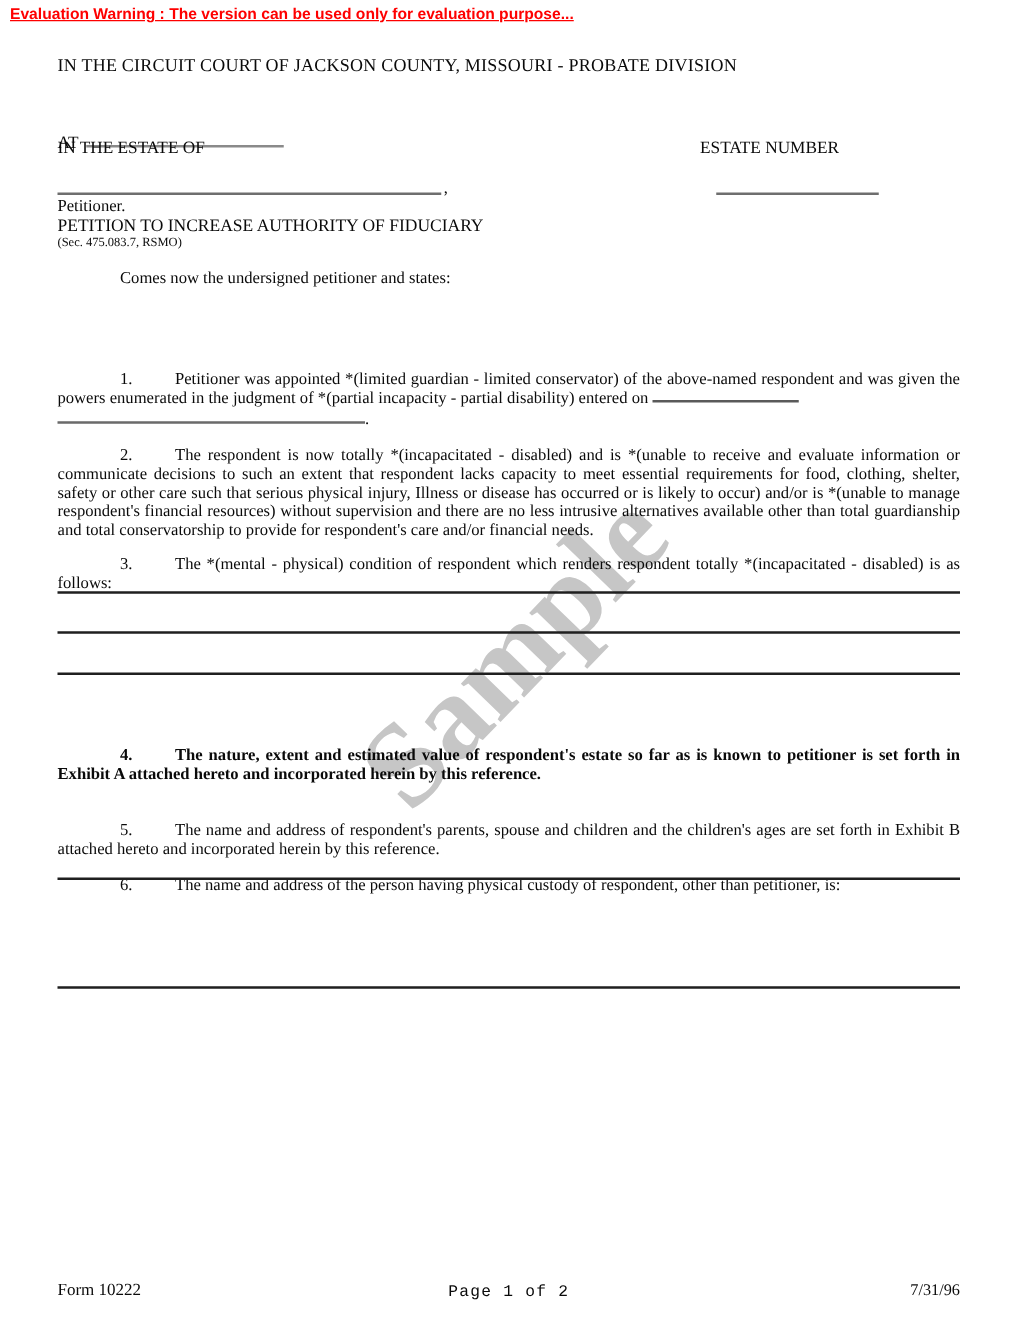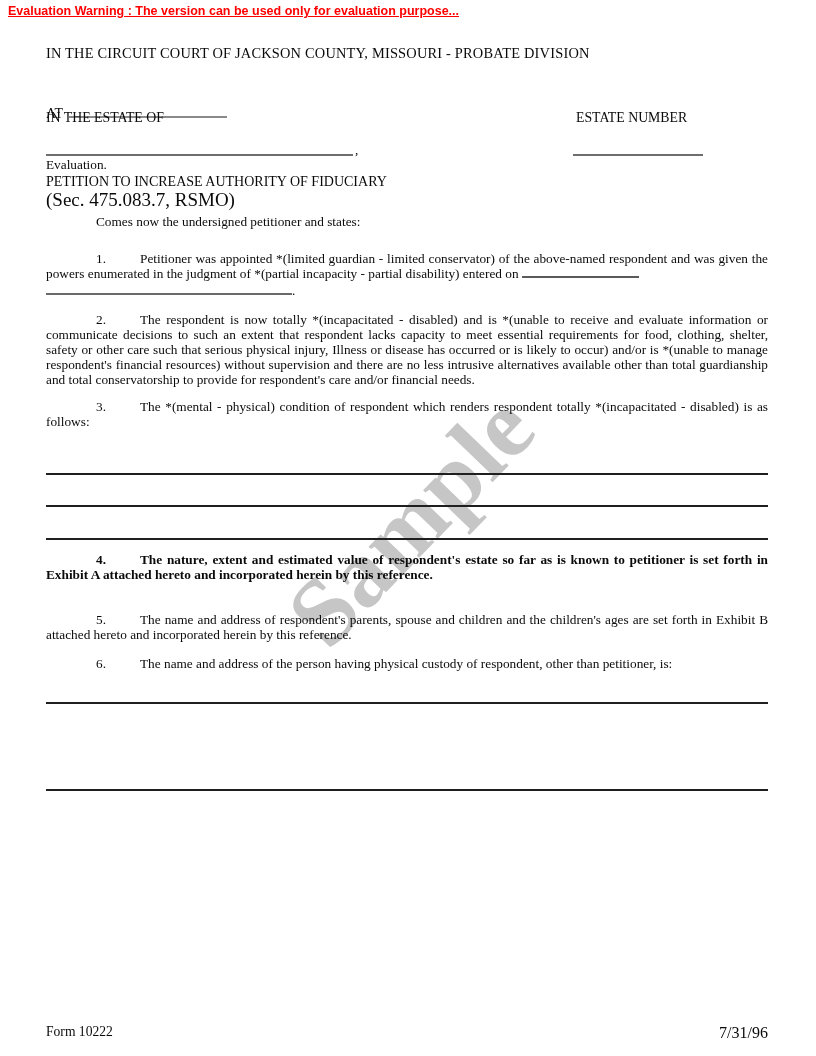--- a/index.html
+++ b/index.html
@@ -18,30 +18,30 @@
   .center { text-align:left; }
   .warning {
     position:absolute; top:4px; left:8px;
     font-family:"Liberation Sans", sans-serif;
     font-size:12.5px; font-weight:bold; color:#fe0000;text-decoration:underline;
   }
   .court-title { top:45px; font-size:14.4px; letter-spacing:0.2px; }
   .at-row { top:78px; font-size:13.8px;margin-top:28px; }
   .at-row .fill { border-bottom:2px solid #8a8a8a; width:158px; margin-left:6px; }
   .estate-row { top:110px; font-size:13.8px; }
-  .estate-number-label { position:absolute; left:530px; top:0;text-align:right; }
+  .estate-number-label { position:absolute; left:514px; top:0;text-align:right; }
   .hline { position:absolute; border-top:2px solid #6e6e6e; height:0; }
   .resp-line { top:154px; left:46px; width:307px; }
   .resp-comma { position:absolute; left:355px; top:142px; }
   .estno-line { top:154px; left:573px; width:130px; }
   .respondent { top:157px; }
   .petition-title { top:174px; font-size:14px; }
-  .statute { top:189px; font-size:19px; }
+  .statute { top:189px; font-size:10px; }
   .opening { top:214px; text-indent:50px; }
-  .para { text-align:justify; line-height:15px; }
+  .para { text-align:justify; line-height:15px;margin-top:44px; }
   .pnum { margin-left:50px; }
   .numgap { display:inline-block; width:34px; }
   .fill { display:inline-block; height:12px; border-bottom:2px solid #5a5a5a; vertical-align:baseline; }
   .p1 { top:251px; }
   .p1 .fill { width:117px; }
   .p1cont { top:283px; }
   .p1cont .fill { width:246px; border-color:#6a6a6a; }
   .p2 { top:312px; }
   .p3 { top:399px; }
   .rule { position:absolute; left:46px; width:722px; border-top:2px solid #1f1f1f; height:0; }
@@ -59,21 +59,21 @@
     font-size:96px; font-weight:bold; color:#c6c6c6;
     z-index:0; pointer-events:none;
   }
   .content-layer { position:absolute; inset:0; z-index:1; }
   .footer { position:absolute; left:46px; right:48px; top:1024px; height:20px; z-index:1; }
   .footer .form-no { position:absolute; left:0; top:0; font-size:13.6px; }
   .footer .page-ind {
     position:absolute; left:0; right:0; text-align:center; top:2px;
     font-family:"Liberation Mono", monospace; font-size:13px; letter-spacing:1px;
   }
-  .footer .rev-date { position:absolute; right:0; top:0; font-size:16px;text-align:center; }
+  .footer .rev-date { position:absolute; right:0; top:0; font-size:13px;text-align:center; }
 </style>
 </head>
 <body>
 
 <div class="page">
 
   <div class="watermark">Sample</div>
 
   <div class="content-layer">
 
@@ -85,21 +85,21 @@
 
     <div class="abs estate-row">
       <span>IN THE ESTATE OF</span>
       <span class="estate-number-label">ESTATE NUMBER</span>
     </div>
 
     <div class="hline resp-line"></div>
     <span class="resp-comma">,</span>
     <div class="hline estno-line"></div>
 
-    <div class="abs respondent">Evaluation.</div>
+    <div class="abs respondent">Petitioner.</div>
 
     <div class="abs center petition-title">PETITION TO INCREASE AUTHORITY OF FIDUCIARY</div>
     <div class="abs center statute">(Sec. 475.083.7, RSMO)</div>
 
     <div class="abs opening">Comes now the undersigned petitioner and states:</div>
 
     <div class="abs para p1"><span class="pnum">1.</span><span class="numgap"></span><span>Petitioner was appointed *(limited guardian - limited conservator) of the above-named respondent and was given the powers enumerated in the judgment of *(partial incapacity - partial disability) entered on</span> <span class="fill"></span></div>
 
     <div class="abs para p1cont"><span class="fill"></span><span>.</span></div>
 
@@ -117,17 +117,18 @@
 
     <div class="abs para p6"><span class="pnum">6.</span><span class="numgap"></span><span>The name and address of the person having physical custody of respondent, other than petitioner, is:</span></div>
 
     <div class="rule rule4"></div>
 
 
     <div class="rule rule5"></div>
 
     <div class="footer">
       <span class="form-no">Form 10222</span>
+      <span class="page-ind">Page 1 of 2</span>
       <span class="rev-date">7/31/96</span>
     </div>
 
   </div>
 </div>
 
 </body></html>

